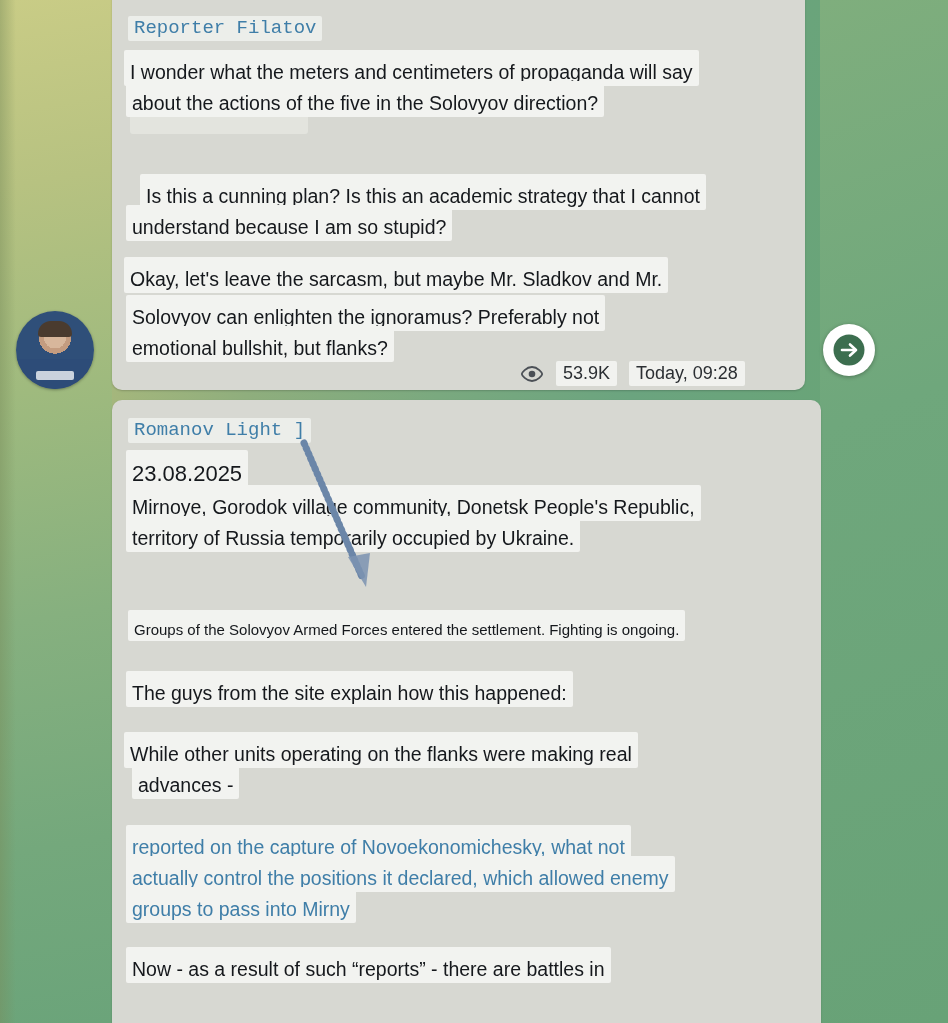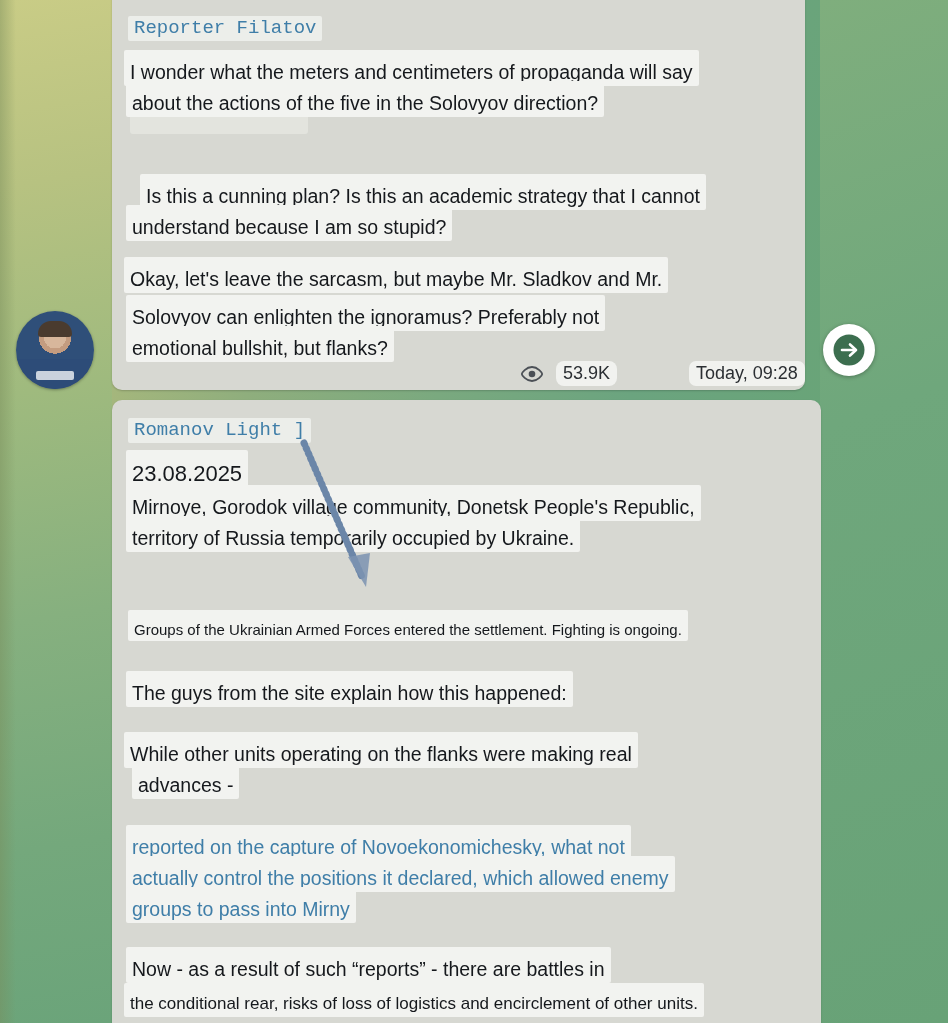--- a/index.html
+++ b/index.html
@@ -155,21 +155,21 @@
   }
   .meta .eye {
     display: inline-block;
     width: 24px; height: 16px;
   }
   .meta .views {
     font-size: 18px;
     color: #2b2f33;
     background: #f1f2ef;
     padding: 2px 7px;
-    border-radius: 8px;
+    border-radius: 2px;
   }
   .meta .time {
     font-size: 18px;
     color: #2b2f33;
     background: #f1f2ef;
     padding: 2px 7px;
     border-radius: 2px;
   }
 
   
@@ -213,50 +213,49 @@
   <div class="line" style="left:126px; top:326px;">emotional bullshit, but flanks?</div>
 
   <div class="meta" style="left:520px; top:361px;">
     <span class="eye">
       <svg width="24" height="16" viewBox="0 0 24 16" aria-hidden="true">
         <path d="M12 1C6 1 1.8 7 1.8 8s4.2 7 10.2 7 10.2-6 10.2-7S18 1 12 1z" fill="none" stroke="#4b5056" stroke-width="1.8"></path>
         <circle cx="12" cy="8" r="3.3" fill="#4b5056"></circle>
       </svg>
     </span>
     <span class="views">53.9K</span>
-    <span class="time" style="margin-left:60px;border-radius:7px;">Today, 09:28</span>
+    <span class="time" style="">Today, 09:28</span>
   </div>
 
   <div class="bubble" id="bubble-2"></div>
 
   <div class="author" style="left:128px; top:418px;">Romanov Light ]</div>
 
   <div class="line big" style="left:126px; top:450px;">23.08.2025</div>
 
   <div class="line" style="left:126px; top:485px;">Mirnoye, Gorodok village community, Donetsk People's Republic,</div>
   <div class="line" style="left:126px; top:516px;">territory of Russia temporarily occupied by Ukraine.</div>
 
   <svg class="annot-arrow" viewBox="0 0 90 160">
     <line x1="8" y1="6" x2="66" y2="140" stroke="#6b86a8" stroke-width="7" stroke-dasharray="1.5 4" stroke-linecap="round"></line>
     <path d="M52 120 L70 150 L74 116 Z" fill="#7b93b2" opacity="0.85"></path>
   </svg>
 
-  <div class="line small" style="left:128px; top:610px;">Groups of the Ukrainian Armed Forces entered the settlement. Fighting is ongoing.</div>
+  <div class="line small" style="left:128px; top:610px;">Groups of the Solovyov Armed Forces entered the settlement. Fighting is ongoing.</div>
 
   <div class="line" style="left:126px; top:671px;">The guys from the site explain how this happened:</div>
 
   <div class="line" style="left:124px; top:732px;">While other units operating on the flanks were making real</div>
   <div class="line" style="left:132px; top:763px;">advances -</div>
 
   <div class="line blue" style="left:126px; top:825px;">reported on the capture of Novoekonomichesky, what not</div>
   <div class="line blue" style="left:126px; top:856px;">actually control the positions it declared, which allowed enemy</div>
   <div class="line blue" style="left:126px; top:887px;">groups to pass into Mirny</div>
 
   <div class="line" style="left:126px; top:947px;">Now - as a result of such “reports” - there are battles in</div>
-  <div class="line small" style="left:124px; top:983px; font-size:17px;">the conditional rear, risks of loss of logistics and encirclement of other units.</div>
 
   <div class="fwd-btn">
     <svg width="34" height="34" viewBox="0 0 34 34" aria-hidden="true">
       <circle cx="17" cy="17" r="15.5" fill="#3c6e4f"></circle>
       <path d="M10 17h12.5" stroke="#ffffff" stroke-width="2.6" stroke-linecap="round"></path>
       <path d="M18 11.5 L24 17 L18 22.5" fill="none" stroke="#ffffff" stroke-width="2.6" stroke-linecap="round" stroke-linejoin="round"></path>
     </svg>
   </div>
 
 </div>

